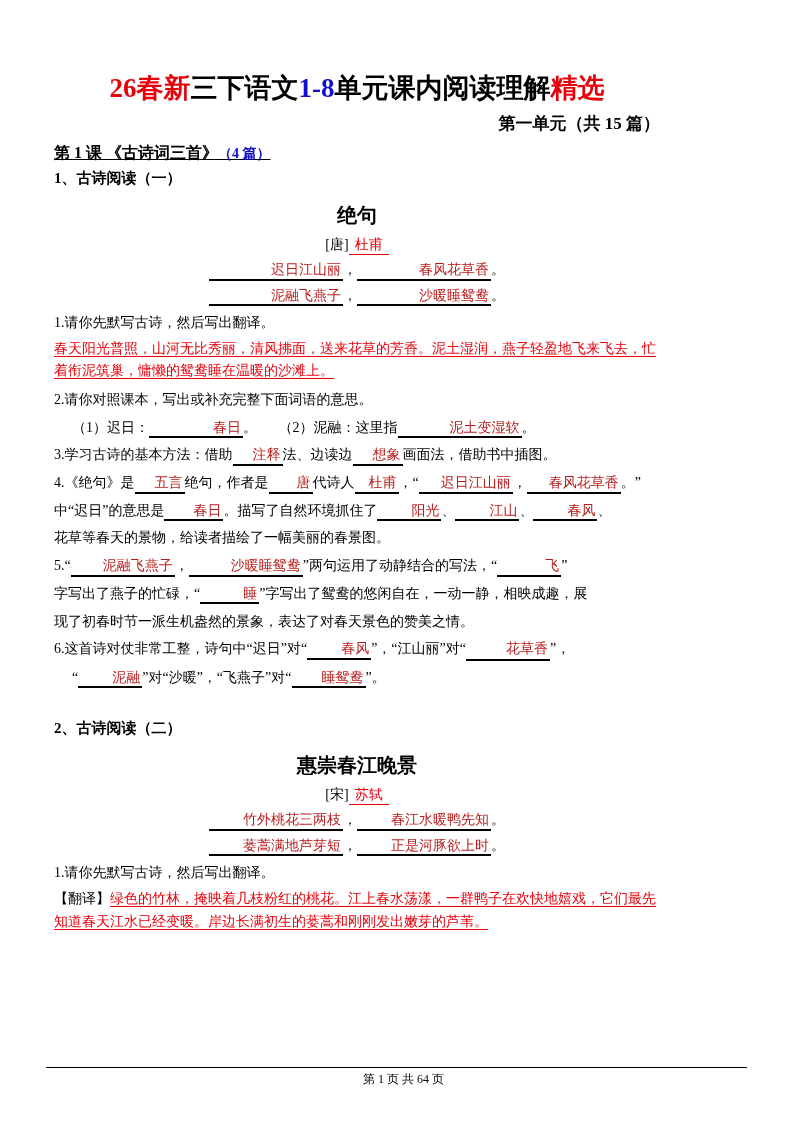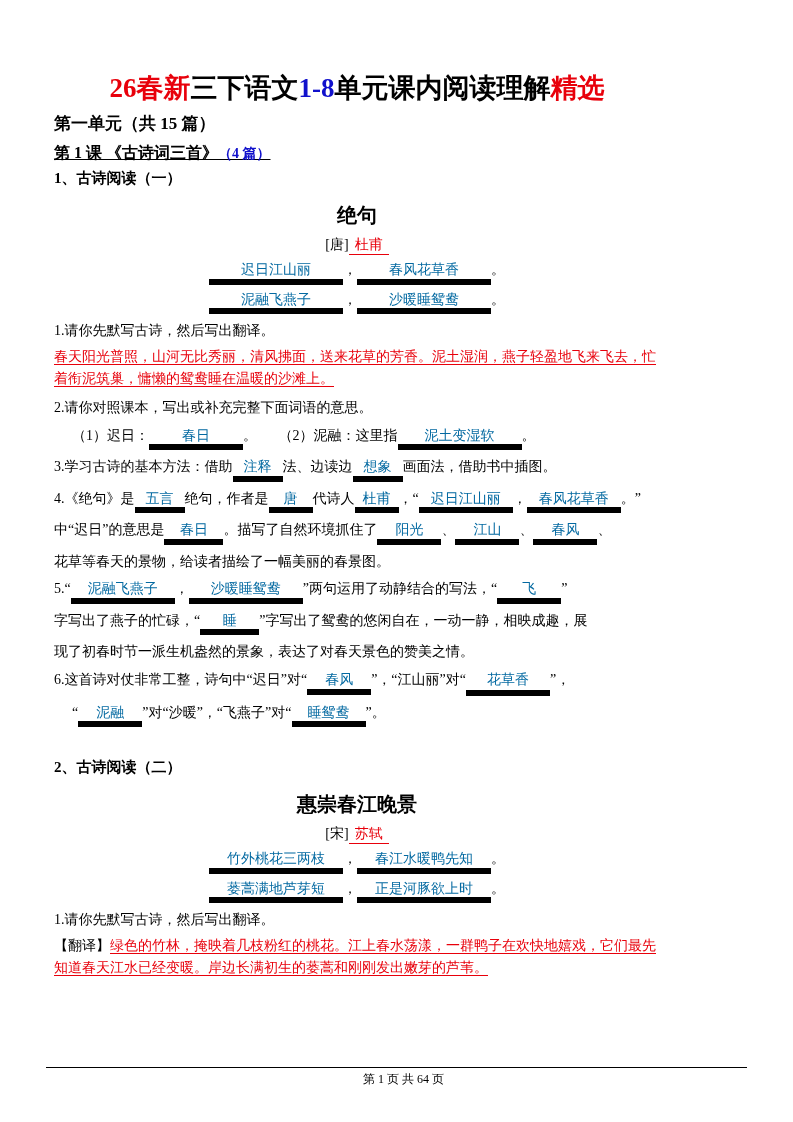--- a/index.html
+++ b/index.html
@@ -23,21 +23,21 @@
     font-size:27px;
     font-weight:bold;
     letter-spacing:0px;
     white-space:nowrap;
     margin-top:30px;
   }
   .t-red { color:#e8000b; }
   .t-blue { color:#1111cc; }
   .t-black { color:#000; }
   .title-sub {
-    text-align:left;
+    text-align:right;
     font-size:17px;
     font-weight:bold;
     margin-top:6px;
   }
   .lesson-head {
     font-size:16px;
     font-weight:bold;
     margin-top:8px;
     text-decoration:underline;
   }
@@ -64,24 +64,24 @@
     margin-top:6px;
     color:#e8000b;
   }
   .q {
     font-size:14px;
     margin-top:6px;
     line-height:1.55;
   }
   
   .blk {
-    color:#0369a1;
-    border-bottom:6px solid #000000;
+    color:#b91c1c;
+    border-bottom:2px solid #000000;
     display:inline-block;
-    text-align:center;
+    text-align:right;
     padding:0 2px;
     line-height:1.25;
   }
   .blk.w40{ width:40px; }
   .blk.w46{ width:46px; }
   .blk.w55{ width:55px; }
   .blk.w60{ width:60px; }
   .blk.w70{ width:70px; }
   .blk.w80{ width:80px;font-family:Liberation Mono, monospace; }
   .blk.w90{ width:90px; }

